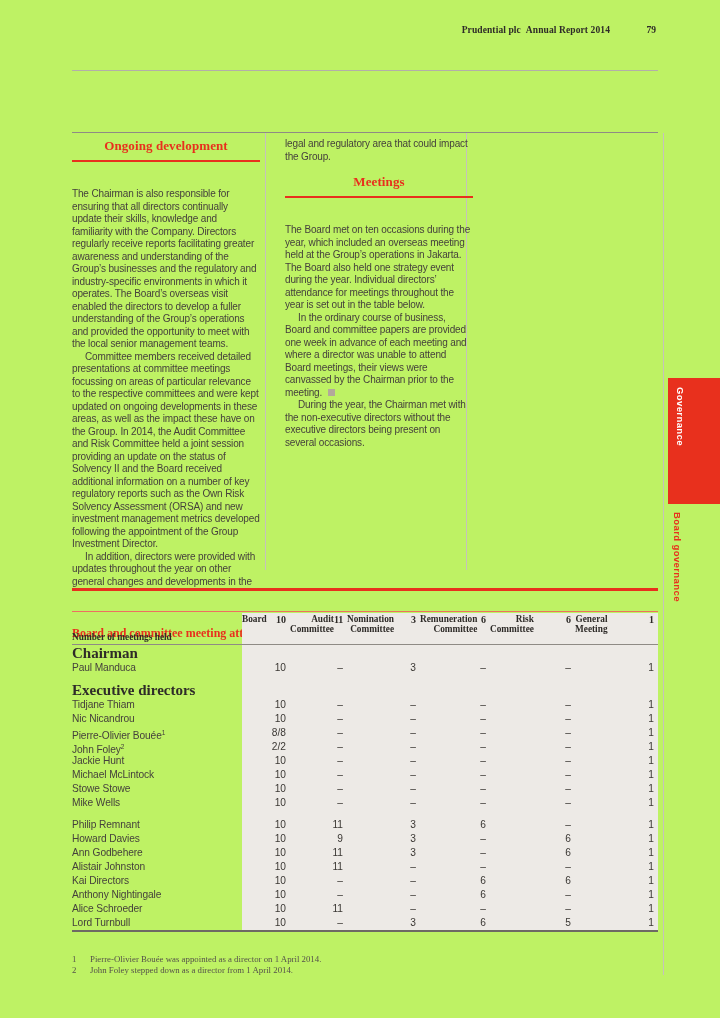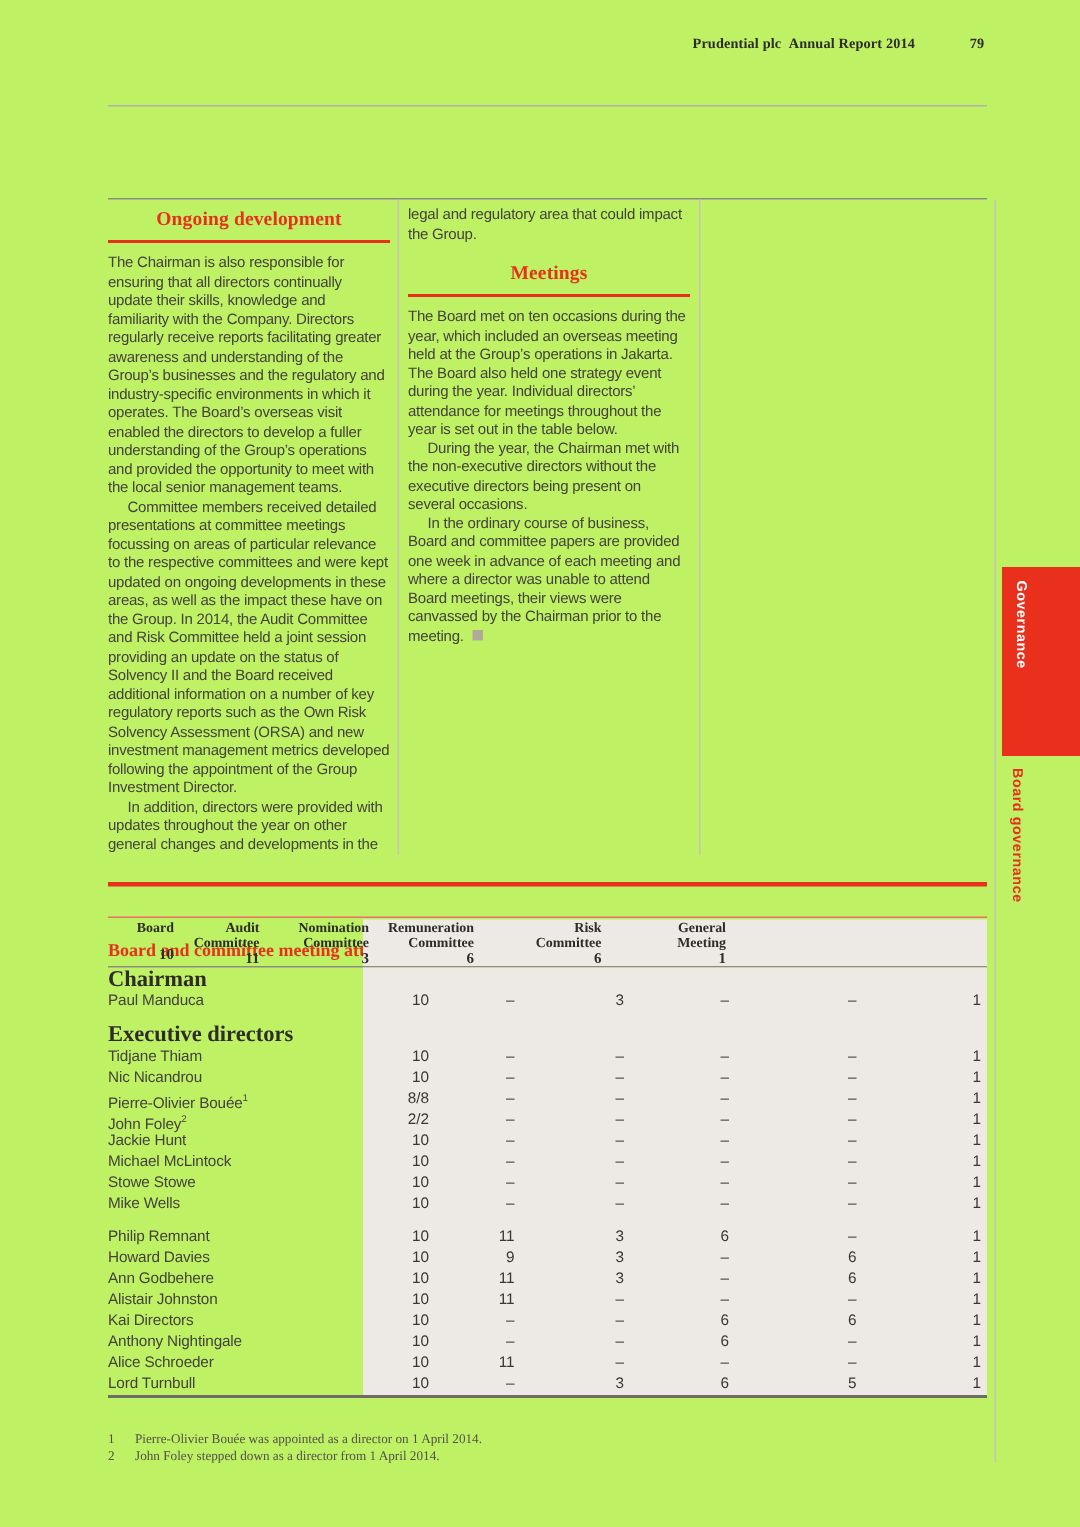--- a/index.html
+++ b/index.html
@@ -17,26 +17,26 @@
 
   
   .vrule{position:absolute;width:1px;background:#c6c2bc;}
   #vrule-1{left:265px;top:133px;height:437px;}
   #vrule-2{left:466px;top:133px;height:437px;}
   #vrule-3{left:663px;top:133px;height:842px;}
 
   
   .text-col{position:absolute;top:138px;width:188px;}
   #col-left{left:72px;}
-  #col-right{left:272px;}
+  #col-right{left:285px;}
   .col-heading{font-family:"Liberation Serif","DejaVu Serif",serif;font-weight:bold;font-size:13px;
      color:var(--red);padding-bottom:6px;border-bottom:2px solid var(--red);letter-spacing:0.1px;text-align:center;}
   #col-right .col-heading{margin-top:11px;}
   .body-p{margin:0;font-size:10px;line-height:12.5px;letter-spacing:-0.15px;color:#45413c;}
-  .first-p{margin-top:8px;}
+  .first-p{margin-top:26px;}
   .indent{text-indent:13px;}
   .end-marker{display:inline-block;width:7px;height:7px;background:#b3a99b;margin-left:3px;}
 
   
   #sidebar-tab{position:absolute;left:668px;top:378px;width:52px;height:126px;background:var(--red);}
   #sidebar-tab-label{writing-mode:vertical-rl;font-size:9.5px;font-weight:bold;color:#ffffff;
      letter-spacing:0.4px;padding-top:9px;padding-left:7px;height:110px;}
   #sidebar-section-label{position:absolute;left:672px;top:512px;writing-mode:vertical-rl;
      font-size:9.5px;font-weight:bold;color:var(--red);letter-spacing:0.4px;}
 
@@ -45,21 +45,21 @@
   #table-title{position:absolute;left:72px;top:626px;width:586px;
      font-family:"Liberation Serif","DejaVu Serif",serif;font-weight:bold;font-size:12px;color:var(--red);}
   #table-title-rule-thin{position:absolute;left:72px;top:611px;width:586px;height:1px;background:#ee6f61;}
 
   
   #attendance-table{position:absolute;left:72px;top:613px;width:586px;}
   .graybg{background:linear-gradient(to right, transparent 170px, var(--tablebg) 170px);}
   #attendance-thead{display:flex;height:31px;border-bottom:1px solid #8f8b85;}
   #th-row-label{width:170px;display:flex;align-items:flex-end;
      font-family:"Liberation Serif","DejaVu Serif",serif;font-weight:bold;font-size:9.3px;color:#2e2b28;padding-bottom:2px;box-sizing:border-box;}
-  .th-col{display:flex;flex-direction:column;justify-content:space-between;box-sizing:border-box;
+  .th-col{display:flex;flex-direction:row;justify-content:space-between;box-sizing:border-box;
      text-align:right;padding:1px 4px 2px 0;}
   .th-label{font-family:"Liberation Serif","DejaVu Serif",serif;font-weight:bold;font-size:9.3px;line-height:10.2px;color:#2e2b28;}
   .th-count{font-family:"Liberation Serif","DejaVu Serif",serif;font-weight:bold;font-size:10px;color:#2e2b28;}
   #attendance-tbody{border-bottom:2px solid #6e6a64;padding-top:1px;}
   .t-group + .t-group{margin-top:8px;}
   .t-group-heading{height:15px;line-height:15px;font-family:"Liberation Serif","DejaVu Serif",serif;
      font-weight:bold;font-size:15px;color:#2e2b28;}
   .t-row{display:flex;height:14px;line-height:14px;}
   .t-name{width:170px;box-sizing:border-box;font-size:10.2px;letter-spacing:-0.1px;color:#45413c;}
   .t-name sup{font-size:6.5px;}
@@ -94,36 +94,37 @@
         <p class="body-p indent">Committee members received detailed presentations at committee meetings focussing on areas of particular relevance to the respective committees and were kept updated on ongoing developments in these areas, as well as the impact these have on the Group. In 2014, the Audit Committee and Risk Committee held a joint session providing an update on the status of Solvency II and the Board received additional information on a number of key regulatory reports such as the Own Risk Solvency Assessment (ORSA) and new investment management metrics developed following the appointment of the Group Investment Director.</p>
         <p class="body-p indent">In addition, directors were provided with updates throughout the year on other general changes and developments in the</p>
       </div>
   </div>
 
   <div id="col-right" class="text-col">
     <p class="body-p">legal and regulatory area that could impact the Group.</p>
     <div class="col-heading">Meetings</div>
     <div id="col-right-paras">
         <p class="body-p first-p">The Board met on ten occasions during the year, which included an overseas meeting held at the Group’s operations in Jakarta. The Board also held one strategy event during the year. Individual directors’ attendance for meetings throughout the year is set out in the table below.</p>
+        <p class="body-p indent">In the ordinary course of business, Board and committee papers are provided one week in advance of each meeting and where a director was unable to attend Board meetings, their views were canvassed by the Chairman prior to the meeting.&nbsp;<span class="end-marker" style="background: rgb(179, 169, 155);"></span></p>
         <p class="body-p indent">During the year, the Chairman met with the non-executive directors without the executive directors being present on several occasions.</p>
-        <p class="body-p indent">In the ordinary course of business, Board and committee papers are provided one week in advance of each meeting and where a director was unable to attend Board meetings, their views were canvassed by the Chairman prior to the meeting.&nbsp;<span class="end-marker" style="background: rgb(179, 169, 155);"></span></p>
       </div>
   </div>
 
   <div id="sidebar-tab">
     <div id="sidebar-tab-label">Governance</div>
   </div>
   <div id="sidebar-section-label">Board governance</div>
 
   <div id="table-title-rule-thick"></div>
   <div id="table-title">Board and committee meeting attendance during 2014</div>
   <div id="table-title-rule-thin"></div>
 
   <div id="attendance-table">
     <div id="attendance-thead" class="graybg">
+      <div id="th-row-label">Number of meetings held</div>
 
     <div class="th-col" style="width: 48px;">
           <div class="th-label">Board</div>
           <div class="th-count">10</div>
         </div>
         <div class="th-col" style="width: 57px;">
           <div class="th-label">Audit<br>Committee</div>
           <div class="th-count">11</div>
         </div>
         <div class="th-col" style="width: 73px;">

